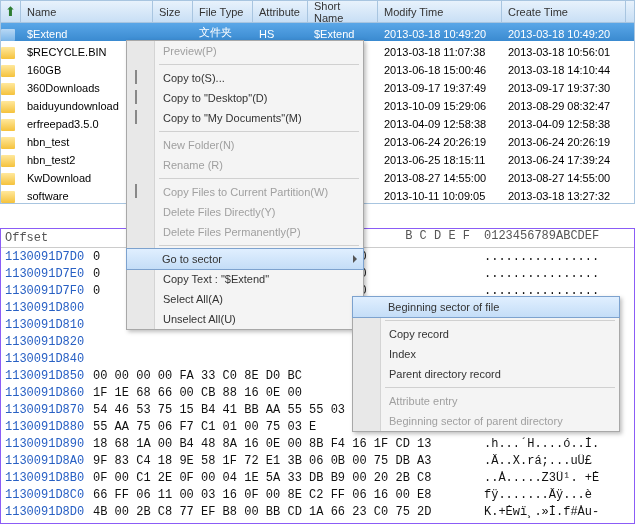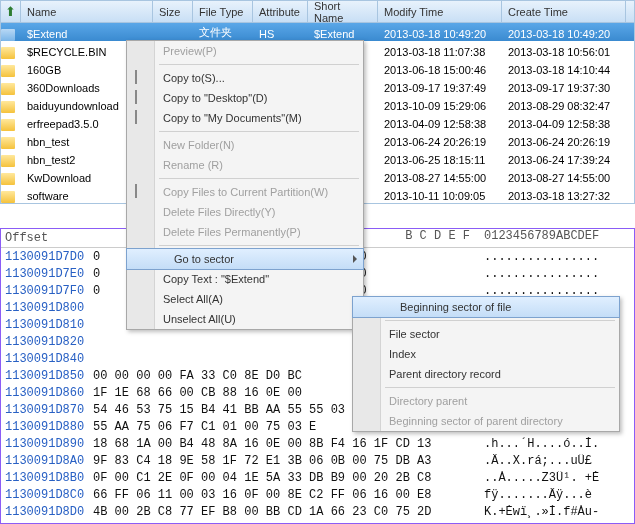--- a/index.html
+++ b/index.html
@@ -19,21 +19,21 @@
 .col-size { width: 40px; text-align: right; }
 .col-type { width: 60px; }
 .col-attr { width: 55px; }
 .col-short { width: 70px; }
 .col-modify { width: 124px; }
 .col-create { width: 124px; }
 
 .context-menu { position: absolute; background: #f4f4f4; border: 1px solid #a8a8a8; box-shadow: 2px 2px 4px rgba(0,0,0,0.25); font-size: 11px; z-index: 100; }
 .menu-item { padding: 4px 32px 4px 36px; position: relative; color: #333; cursor: default; }
 .menu-item.disabled { color: #a0a0a0; }
-.menu-item.highlighted { background: linear-gradient(#e0efff, #c4ddf7); border: 1px solid #7da2ce; margin: -1px; padding: 4px 19px 4px 47px; }
+.menu-item.highlighted { background: linear-gradient(#e0efff, #c4ddf7); border: 1px solid #7da2ce; margin: -1px; padding: 4px 19px 4px 35px; }
 .menu-sep { height: 1px; background: #d0d0d0; margin: 3px 4px 3px 32px; }
 .menu-icon-slot { position: absolute; left: 8px; top: 3px; width: 16px; height: 16px; }
 .menu-arrow { position: absolute; right: 6px; top: 6px; width: 0; height: 0; border-left: 4px solid #555; border-top: 4px solid transparent; border-bottom: 4px solid transparent; }
 .menu-icon-strip { position: absolute; left: 0; top: 0; bottom: 0; width: 28px; background: #e8e8e8; border-right: 1px solid #d4d4d4; }
 
 .submenu { left: 352px; top: 296px; width: 268px; }
 .mainmenu { left: 126px; top: 40px; width: 238px; }
 
 .hex-panel { position: absolute; top: 228px; left: 0; right: 0; bottom: 0; border: 1px solid #8b5cf6; background: #fff; font-family: "Courier New", monospace; font-size: 12px; }
 .hex-header { display: flex; background: #fff; border-bottom: 1px solid #ccc; }
@@ -277,19 +277,19 @@
   <div class="menu-item highlighted"><span>Go to sector</span><span class="menu-arrow"></span></div>
   <div class="menu-item"><span>Copy Text : "$Extend"</span></div>
   <div class="menu-item"><span>Select All(A)</span></div>
   <div class="menu-item"><span>Unselect All(U)</span></div>
 </div>
 
 <div class="context-menu submenu">
   <div class="menu-icon-strip"></div>
   <div class="menu-item highlighted"><span>Beginning sector of file</span></div>
   <div class="menu-sep"></div>
-  <div class="menu-item"><span>File sector</span></div>
+  <div class="menu-item"><span>Copy record</span></div>
   <div class="menu-item"><span>Index</span></div>
   <div class="menu-item"><span>Parent directory record</span></div>
   <div class="menu-sep"></div>
-  <div class="menu-item disabled"><span>Directory parent</span></div>
+  <div class="menu-item disabled"><span>Attribute entry</span></div>
   <div class="menu-item disabled"><span>Beginning sector of parent directory</span></div>
 </div>
 
 </body></html>

